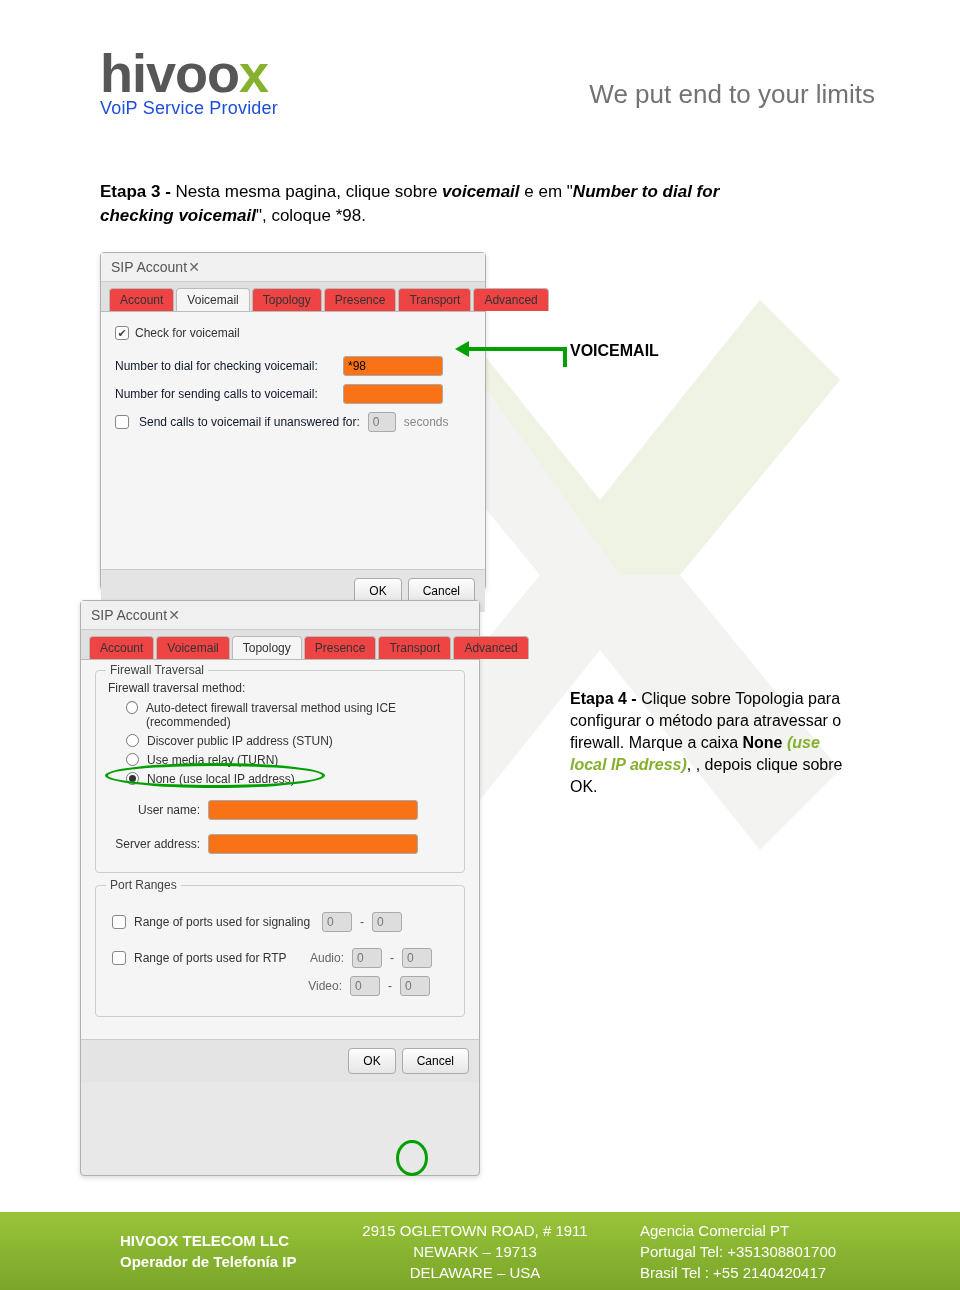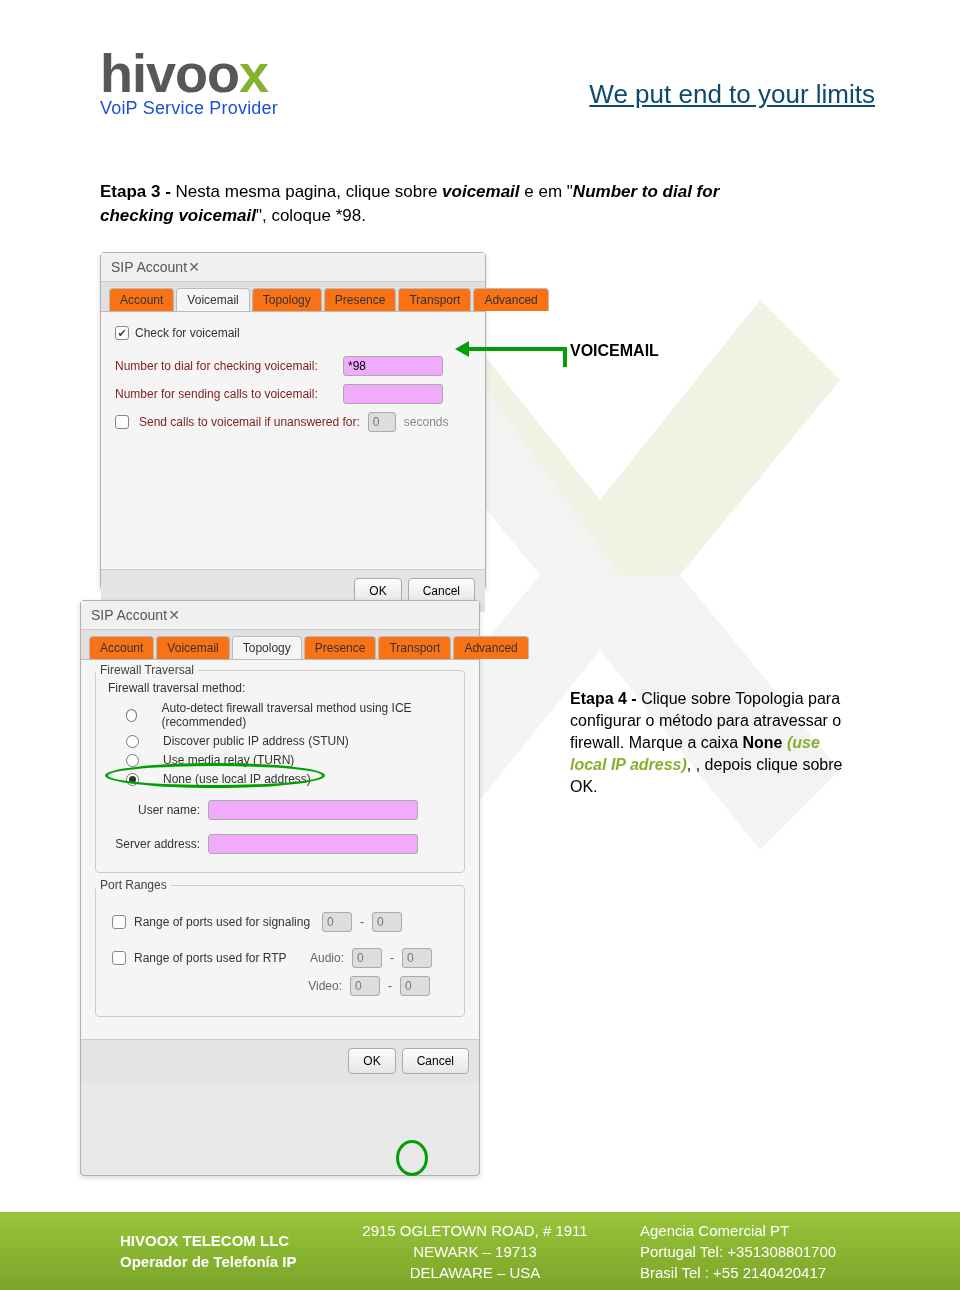--- a/index.html
+++ b/index.html
@@ -29,24 +29,23 @@
   }
   .logo-word .x-accent { color: #86b12f; }
   .logo-tagline {
     font-size: 18px;
     color: #1d4ed8;
     margin-top: -6px;
     letter-spacing: 0.2px;
   }
   .header-slogan {
     font-size: 26px;
-    color: #0c4a6e;
+    color: #737373;
     font-weight: 400;
     margin-top: 28px;
-    text-decoration: underline;
   }
 
   
   .bg-shape {
     position: absolute;
     left: 380px; top: 300px;
     width: 460px; height: 550px;
     pointer-events: none;
     z-index: 0;
   }
@@ -108,21 +107,21 @@
     font-size: 14px; color: #666; cursor: pointer;
   }
   .tabs {
     display: flex;
     gap: 2px;
     padding: 6px 8px 0 8px;
     background: #e0e0e0;
   }
   .tab {
     padding: 4px 10px;
-    background: #f97316;
+    background: #ef4444;
     border: 1px solid #bbb;
     border-bottom: none;
     border-radius: 4px 4px 0 0;
     font-size: 12px;
     color: #333;
   }
   .tab.active {
     background: #f5f5f5;
     font-weight: 500;
   }
@@ -144,24 +143,24 @@
     background: #fff;
     display: flex; align-items: center; justify-content: center;
     font-size: 11px; color: #444;
   }
   .field-row {
     display: flex;
     align-items: center;
     gap: 8px;
     margin-bottom: 8px;
   }
-  .field-row label { flex: 0 0 auto; font-size: 12px; color: #7f1d1d; }
+  .field-row label { flex: 0 0 auto; font-size: 12px; color: #0f172a; }
   .text-input {
     border: 1px solid #aaa;
-    background: #f0abfc;
+    background: #f97316;
     height: 20px;
     padding: 2px 4px;
     font-size: 12px;
     border-radius: 3px;
   }
   .text-input.disabled { background: #ddd; color:#777; }
   .unit { color: #888; font-size: 12px; }
 
   .dialog-footer {
     display: flex;
@@ -203,27 +202,27 @@
   }
   .fieldset {
     border: 1px solid #ccc;
     border-radius: 4px;
     padding: 10px 12px 12px;
     margin-bottom: 12px;
     position: relative;
   }
   .fieldset-title {
     position: absolute;
-    top: -8px; left: 0;
+    top: -8px; left: 10px;
     background: #f5f5f5;
     padding: 0 4px;
     font-size: 12px; color: #444;
   }
   .radio-row {
-    display: flex; align-items: center; gap: 24px;
+    display: flex; gap: 8px;
     margin: 5px 0 5px 18px;
     font-size: 12px; color: #333;
   }
   .radio {
     width: 13px; height: 13px; border-radius: 50%;
     border: 1px solid #777; background: #fff;
     display:flex; align-items:center; justify-content:center;
   }
   .radio.checked::after {
     content:""; width:7px; height:7px; border-radius:50%; background:#333;

